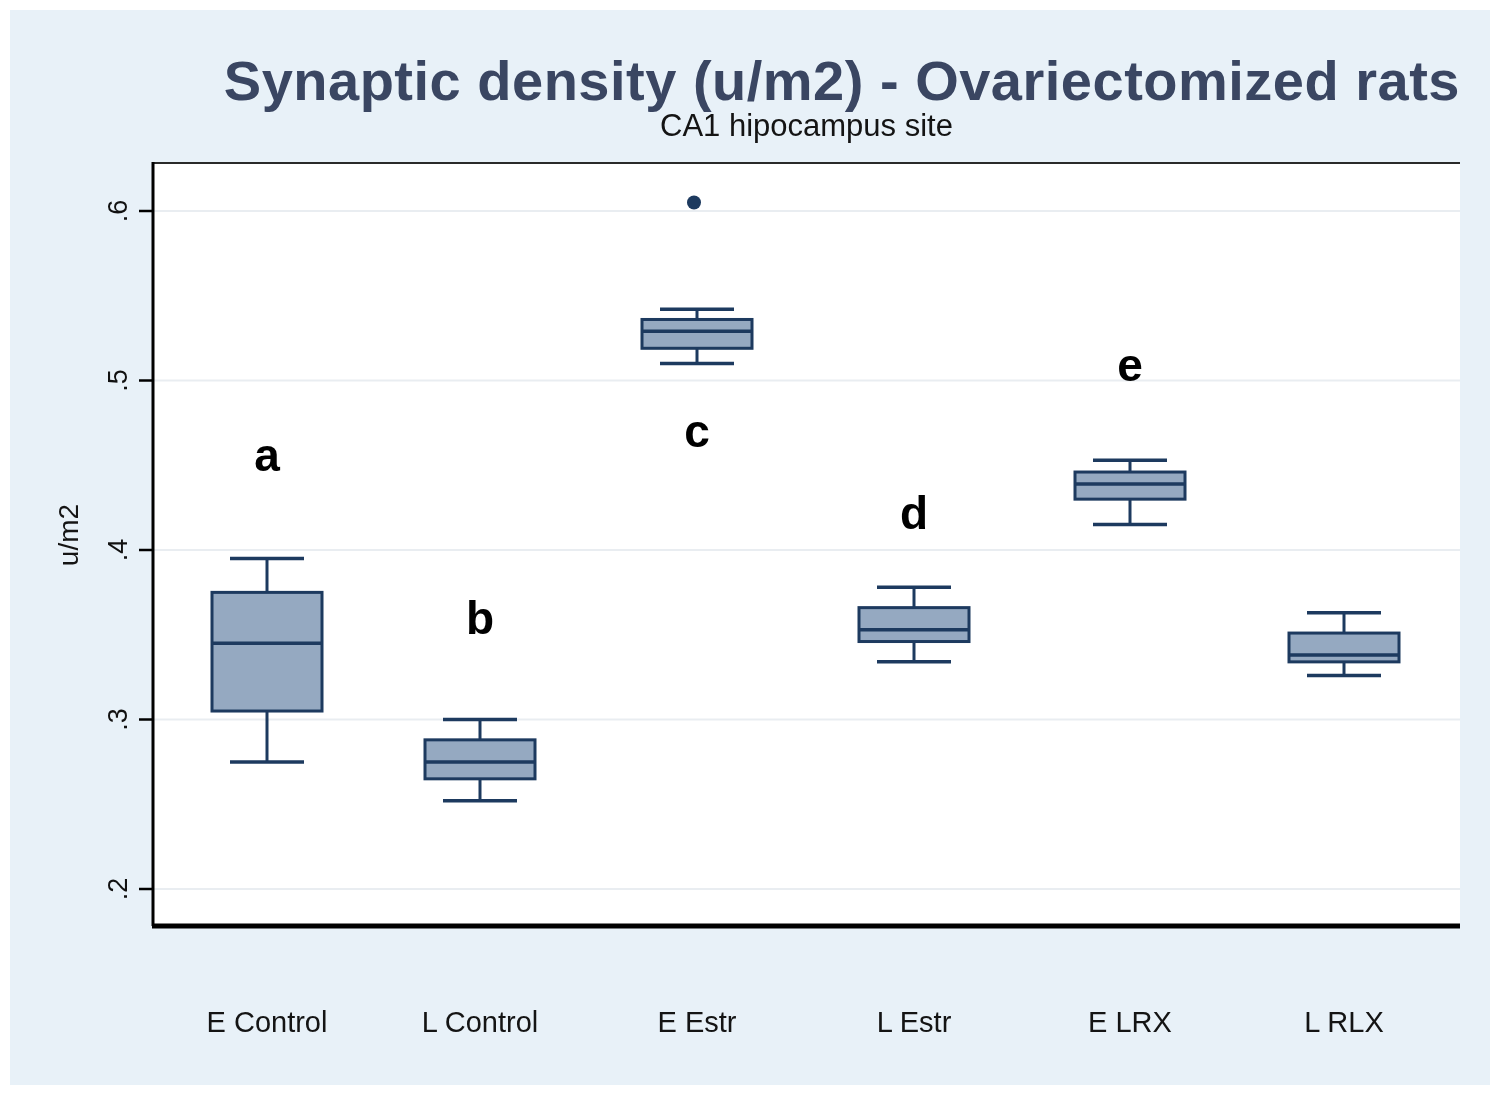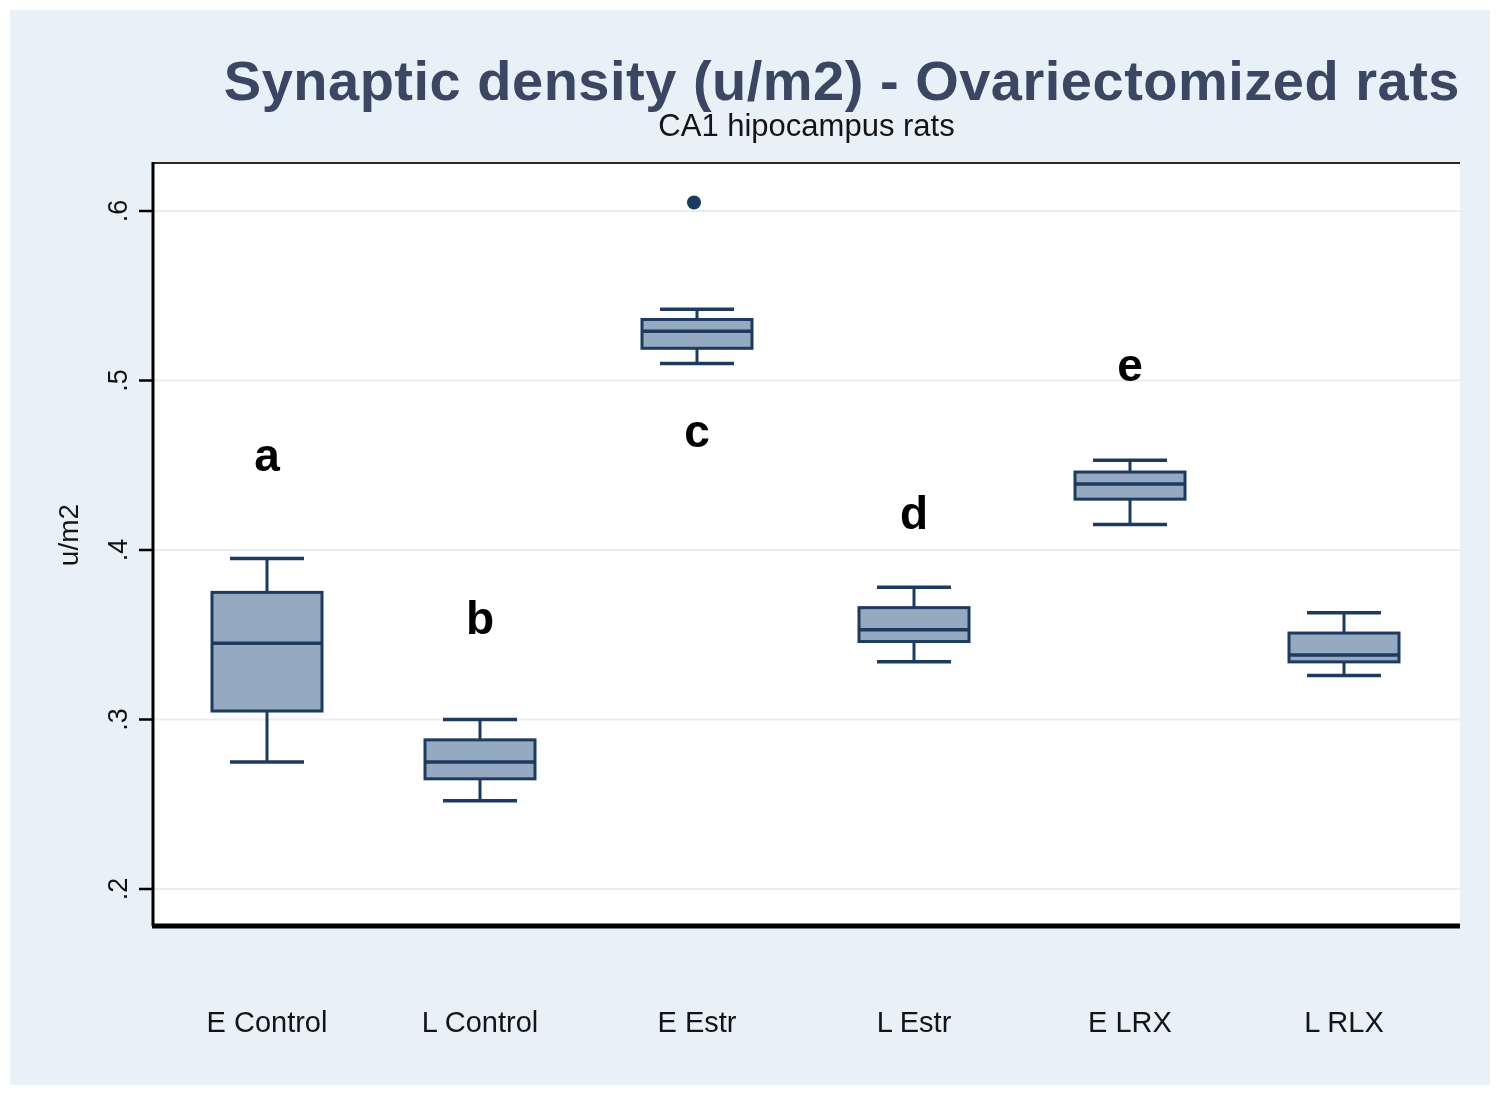--- a/index.html
+++ b/index.html
@@ -12,21 +12,21 @@
             font-size:31px;color:#141414;}
   #plot-svg{position:absolute;left:0;top:0;}
   text{font-family:"Liberation Sans",sans-serif;}
 </style>
 </head>
 <body>
 
 <div id="canvas">
   <div id="bg" style="background: rgb(232, 241, 248);"></div>
   <div id="title" style="color: rgb(58, 70, 98);">Synaptic density (u/m2) - Ovariectomized rats</div>
-  <div id="subtitle">CA1 hipocampus rats</div>
+  <div id="subtitle">CA1 hipocampus site</div>
   <svg id="plot-svg" width="1500" height="1095" viewBox="0 0 1500 1095">
       <rect x="153" y="163" width="1307" height="763" fill="#ffffff"></rect>
       <line x1="153" x2="1460" y1="889" y2="889" stroke="#e9edf1" stroke-width="2"></line>
       <line x1="139" x2="153" y1="889" y2="889" stroke="#000000" stroke-width="2.5"></line>
       <text x="118" y="889" text-anchor="middle" dominant-baseline="central" transform="rotate(-90 118 889)" font-size="27" fill="#111111">.2</text>
       <line x1="153" x2="1460" y1="719.5" y2="719.5" stroke="#e9edf1" stroke-width="2"></line>
       <line x1="139" x2="153" y1="719.5" y2="719.5" stroke="#000000" stroke-width="2.5"></line>
       <text x="118" y="719.5" text-anchor="middle" dominant-baseline="central" transform="rotate(-90 118 719.5)" font-size="27" fill="#111111">.3</text>
       <line x1="153" x2="1460" y1="550" y2="550" stroke="#e9edf1" stroke-width="2"></line>
       <line x1="139" x2="153" y1="550" y2="550" stroke="#000000" stroke-width="2.5"></line>

